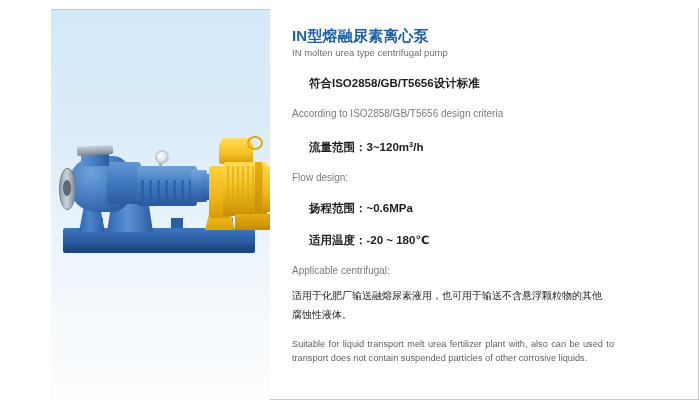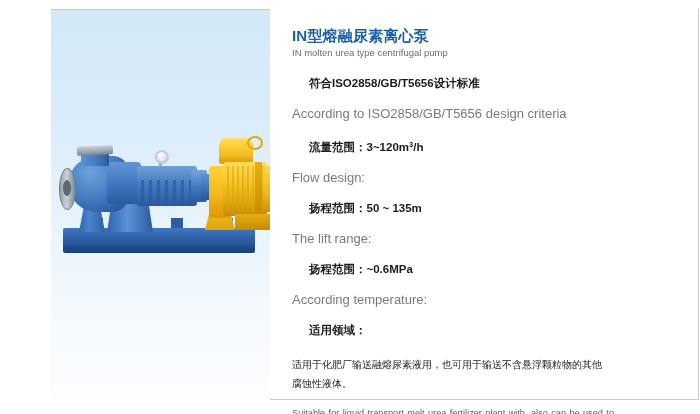--- a/index.html
+++ b/index.html
@@ -217,21 +217,21 @@
   .spec-cn {
     font-size: 11.5px;
     font-weight: bold;
     color: #1c1c1c;
     line-height: 15px;
     margin: 17px;
     white-space: nowrap;
   }
   .spec-cn sup { font-size: 7.5px; vertical-align: 4px; font-weight: bold; }
   .spec-en {
-    font-size: 13px;
+    font-size: 10px;
     color: #7a7a7a;
     line-height: 12px;
     margin: 0 0 2px 0;
   }
   .spec-block { margin-bottom: 1px; }
 
   .body-cn {
     font-size: 10px;
     color: #1c1c1c;
     line-height: 19px;
@@ -317,34 +317,30 @@
     <div class="spec-block">
       <div class="spec-cn">符合ISO2858/GB/T5656设计标准</div>
       <div class="spec-en">According to ISO2858/GB/T5656  design criteria</div>
     </div>
 
     <div class="spec-block">
       <div class="spec-cn"><span>流量范围：3~120m</span><sup>3</sup><span>/h</span></div>
       <div class="spec-en">Flow design:</div>
     </div>
 
-    <div class="spec-block">
-      <div class="spec-cn">扬程范围：50 ~ 135m</div>
-      <div class="spec-en">The lift range:</div>
-    </div>
 
     <div class="spec-block">
       <div class="spec-cn">扬程范围：~0.6MPa</div>
     </div>
 
     <div class="spec-block">
-      <div class="spec-en">According temperature:</div>
-    </div>
-
-    <div class="spec-block">
-      <div class="spec-cn">适用领域：</div>
+      <div class="spec-cn">适用温度：-20 ~ 180℃</div>
+      <div class="spec-en">Applicable centrifugal:</div>
+    </div>
+
+    <div class="spec-block">
     </div>
 
     <p class="body-cn">适用于化肥厂输送融熔尿素液用，也可用于输送不含悬浮颗粒物的其他腐蚀性液体。</p>
 
     <p class="body-en">Suitable for liquid transport melt urea fertilizer plant with, also can be used to transport does not contain suspended particles of other corrosive liquids.</p>
   </div>
 </div>
 
 </body></html>

